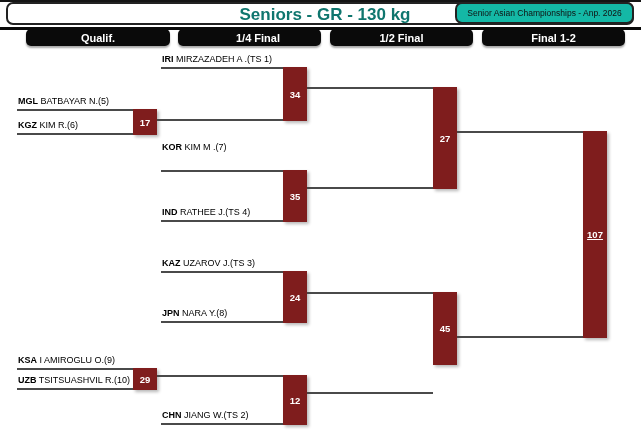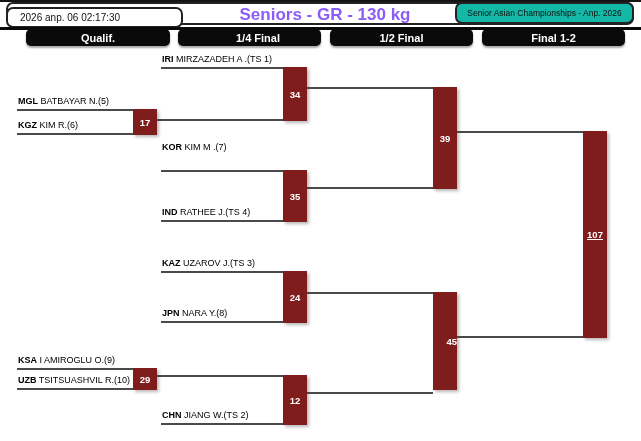--- a/index.html
+++ b/index.html
@@ -9,21 +9,21 @@
     font-family:"Liberation Sans", sans-serif; overflow:hidden;
   }
   .top-line { position:absolute; left:0; top:0; width:641px; height:2px; background:#141414; }
 
   .outer-box {
     position:absolute; left:6px; top:2px; width:628px; height:23px;
     border:2px solid #222; border-radius:7px; background:#fff;
   }
   .page-title {
     position:absolute; left:195px; top:5px; width:260px; text-align:center;
-    font-size:17px; font-weight:bold; color:#8b5cf6; white-space:nowrap;
+    font-size:17px; font-weight:bold; color:#0f766e; white-space:nowrap;
   }
   .event-box {
     position:absolute; left:455px; top:2px; width:179px; height:22px;
     border:2px solid #222; border-radius:7px; background:#14b8a6;
     display:flex; align-items:center; justify-content:center;
     font-size:8.5px; color:#111; white-space:nowrap;
   }
   .datetime-box {
     position:absolute; left:6px; top:7px; width:177px; height:21px;
     border:2px solid #222; border-radius:7px; background:#fff;
@@ -58,23 +58,20 @@
 </head>
 <body>
 
 <div class="page">
   <div class="top-line"></div>
 
   <div class="outer-box"></div>
   <div class="page-title">Seniors - GR - 130 kg</div>
   <div class="event-box">
     <span>Senior Asian Championships - Anp. 2026</span>
-  </div>
-  <div class="datetime-box">
-    <span>2026 anp. 06 02:17:30</span>
   </div>
 
   <div class="header-rule"></div>
 
   <div class="col-bar" id="bar-qualif">Qualif.</div>
   <div class="col-bar" id="bar-quarter">1/4 Final</div>
   <div class="col-bar" id="bar-semi">1/2 Final</div>
   <div class="col-bar" id="bar-final">Final 1-2</div>
 
   <div id="bracket">
@@ -116,24 +113,24 @@
       <div class="b-line" style="left: 307px; top: 187px; width: 126px;"></div>
       <div class="match-box" style="left: 283px; top: 271px; height: 52px;">
         <span>24</span>
       </div>
       <div class="b-line" style="left: 307px; top: 292px; width: 126px;"></div>
       <div class="match-box" style="left: 283px; top: 375px; height: 50px;">
         <span>12</span>
       </div>
       <div class="b-line" style="left: 307px; top: 392px; width: 126px;"></div>
       <div class="match-box" style="left: 433px; top: 87px; height: 102px;">
-        <span>39</span>
+        <span>27</span>
       </div>
       <div class="b-line" style="left: 457px; top: 131px; width: 126px;"></div>
-      <div class="match-box" style="left: 433px; top: 292px; height: 98px; justify-content: flex-end;">
+      <div class="match-box" style="left: 433px; top: 292px; height: 73px;">
         <span>45</span>
       </div>
       <div class="b-line" style="left: 457px; top: 336px; width: 126px;"></div>
       <div class="match-box" style="left: 583px; top: 131px; height: 207px; text-decoration: underline;">
         <span>107</span>
       </div>
     </div>
 </div>
 
 </body></html>

